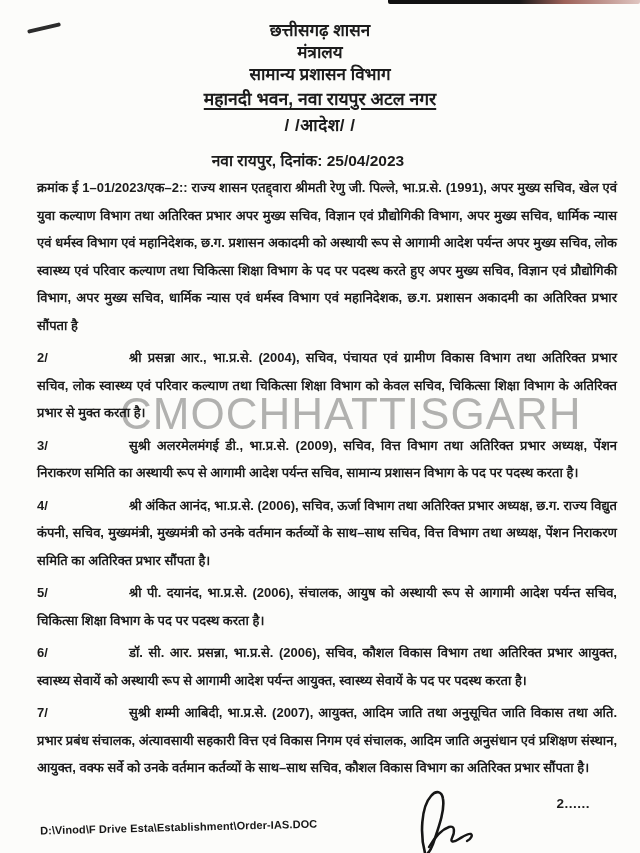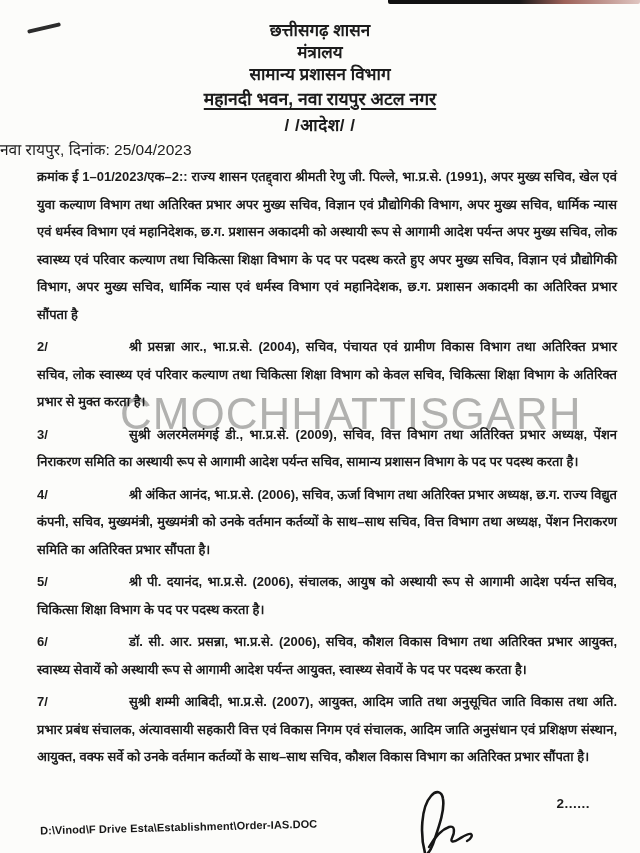--- a/index.html
+++ b/index.html
@@ -34,22 +34,22 @@
   }
   .lh-line{font-size:17px;line-height:22px;}
   .lh-address{
     font-size:17.5px;line-height:24px;margin-top:1px;
     text-decoration:underline;
     text-underline-offset:3px;
     text-decoration-thickness:2px;
   }
   .order-title{font-size:17px;line-height:22px;margin-top:4px;font-weight:bold;letter-spacing:.5px;}
   .date-line{
-    text-align:left;padding-right:24px;margin-top:3px;
-    font-weight:normal;font-size:15.5px;line-height:20px;
+    text-align:center;padding-right:24px;margin-top:14px;
+    font-weight:bold;font-size:15.5px;line-height:20px;
   }
   .bodytext{
     margin:3px 23px 0 37px;
   }
   .para{
     font-size:13px;
     line-height:27.5px;
     text-align:justify;
     margin:0 0 5px 0;
     font-weight:600;

